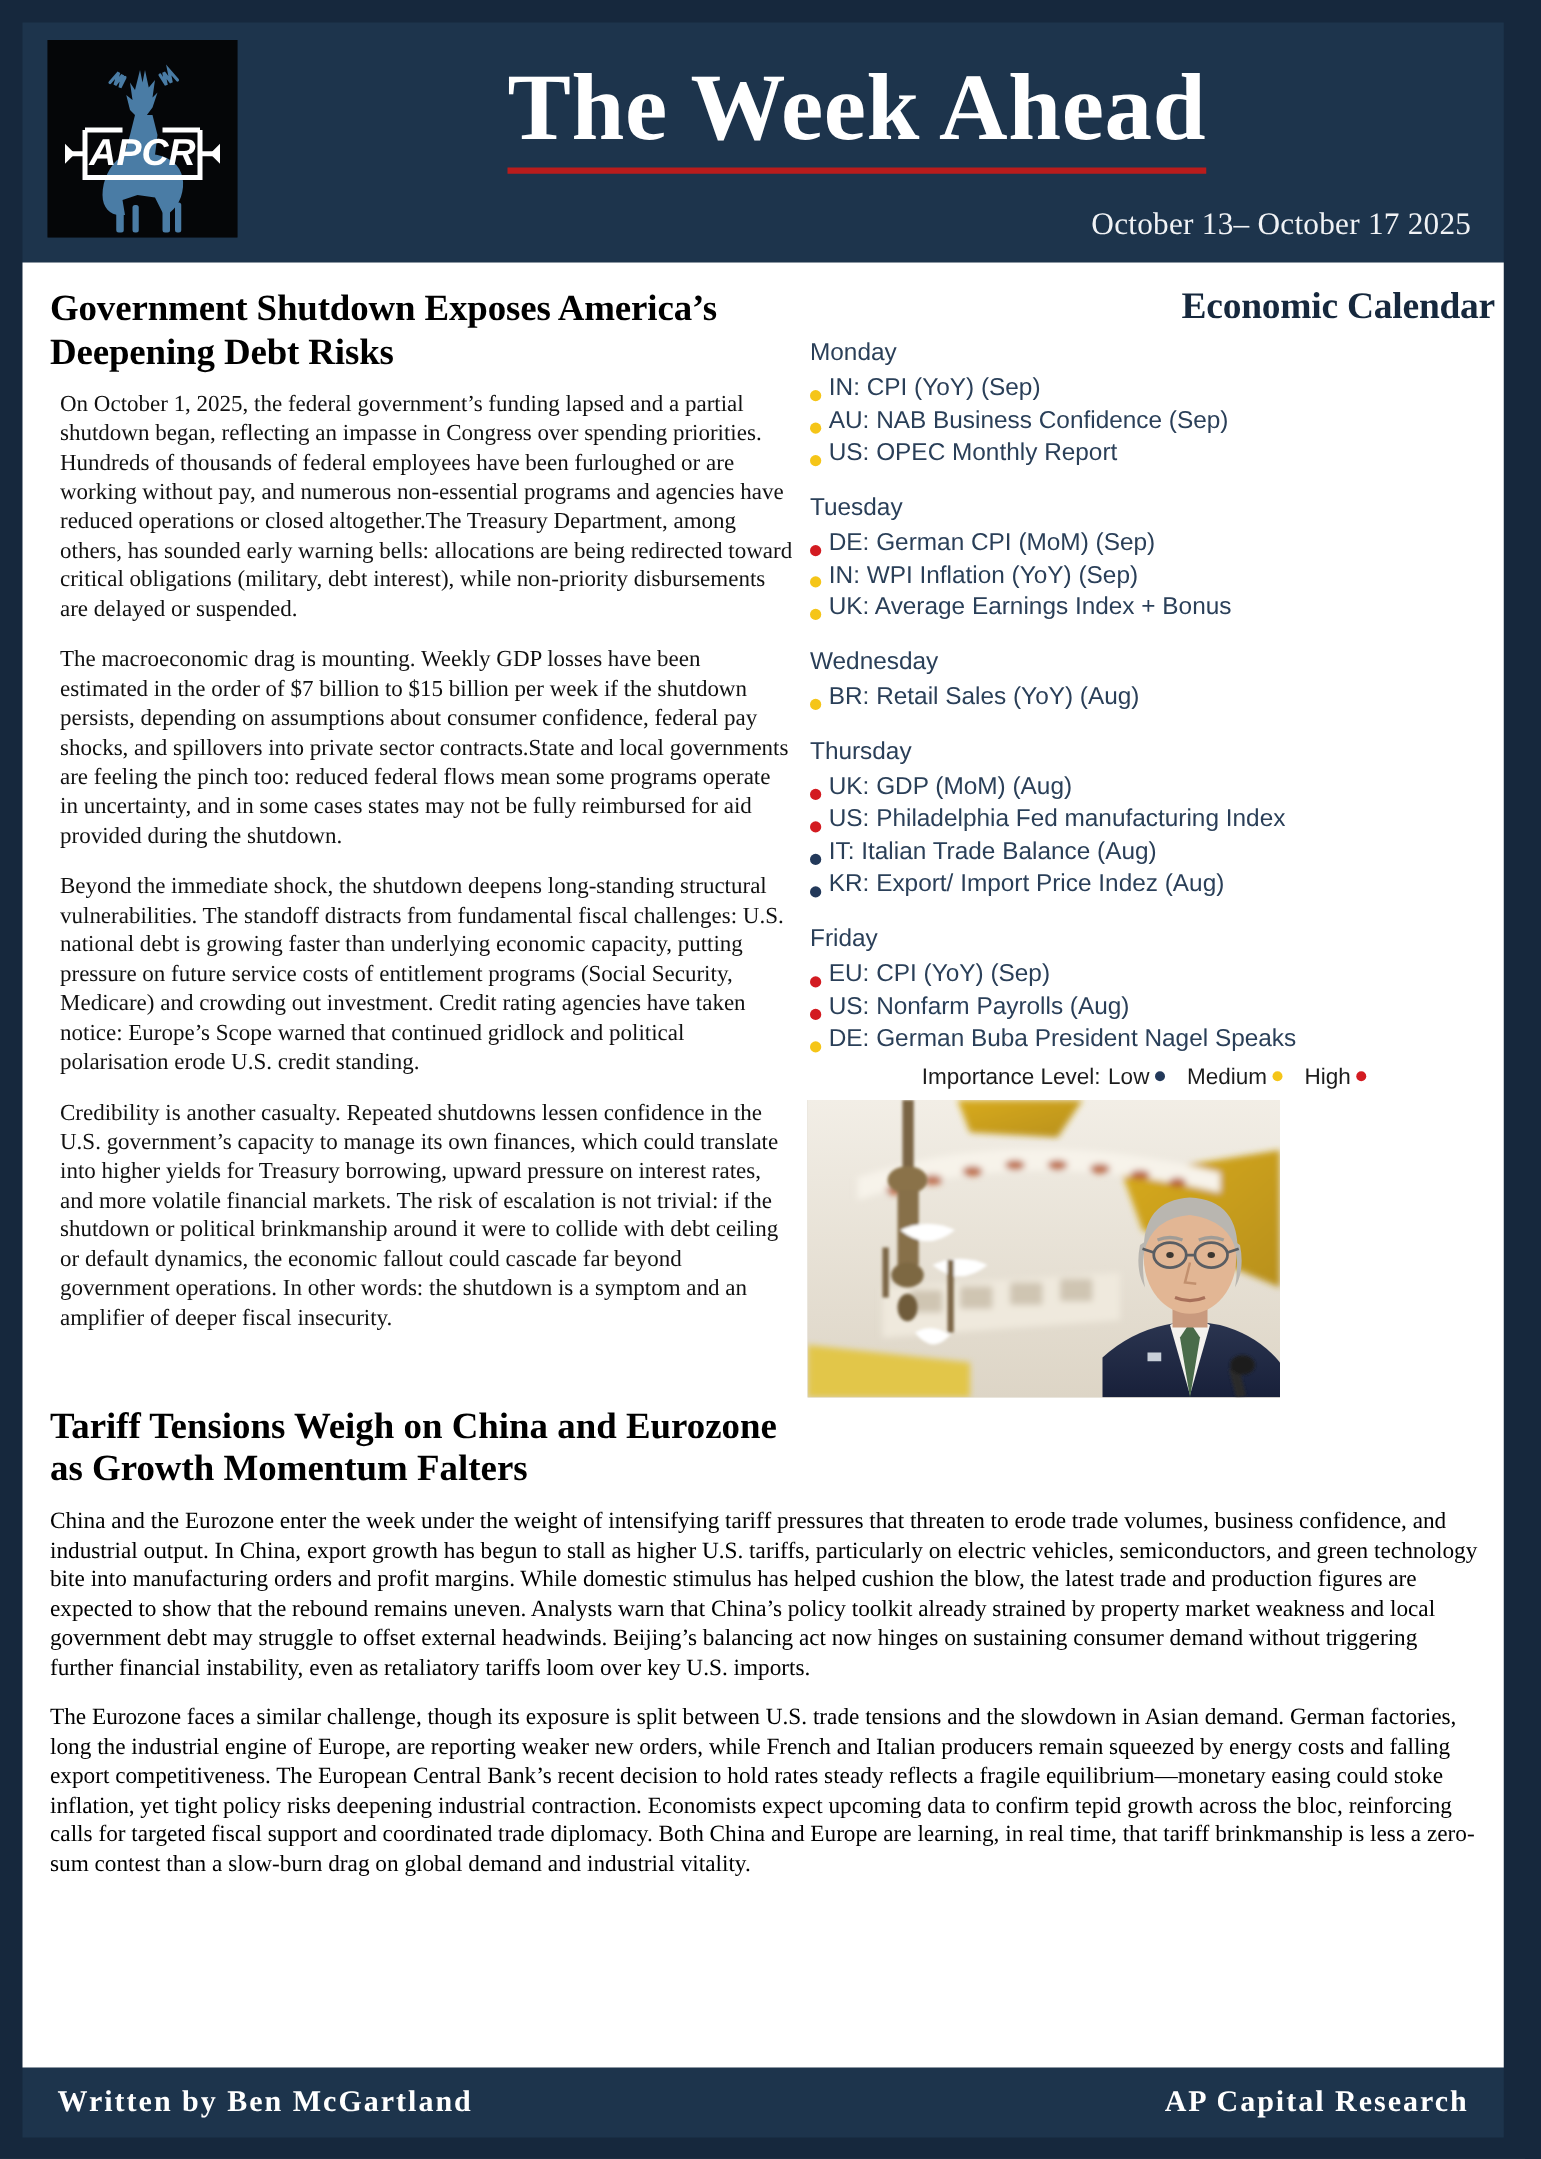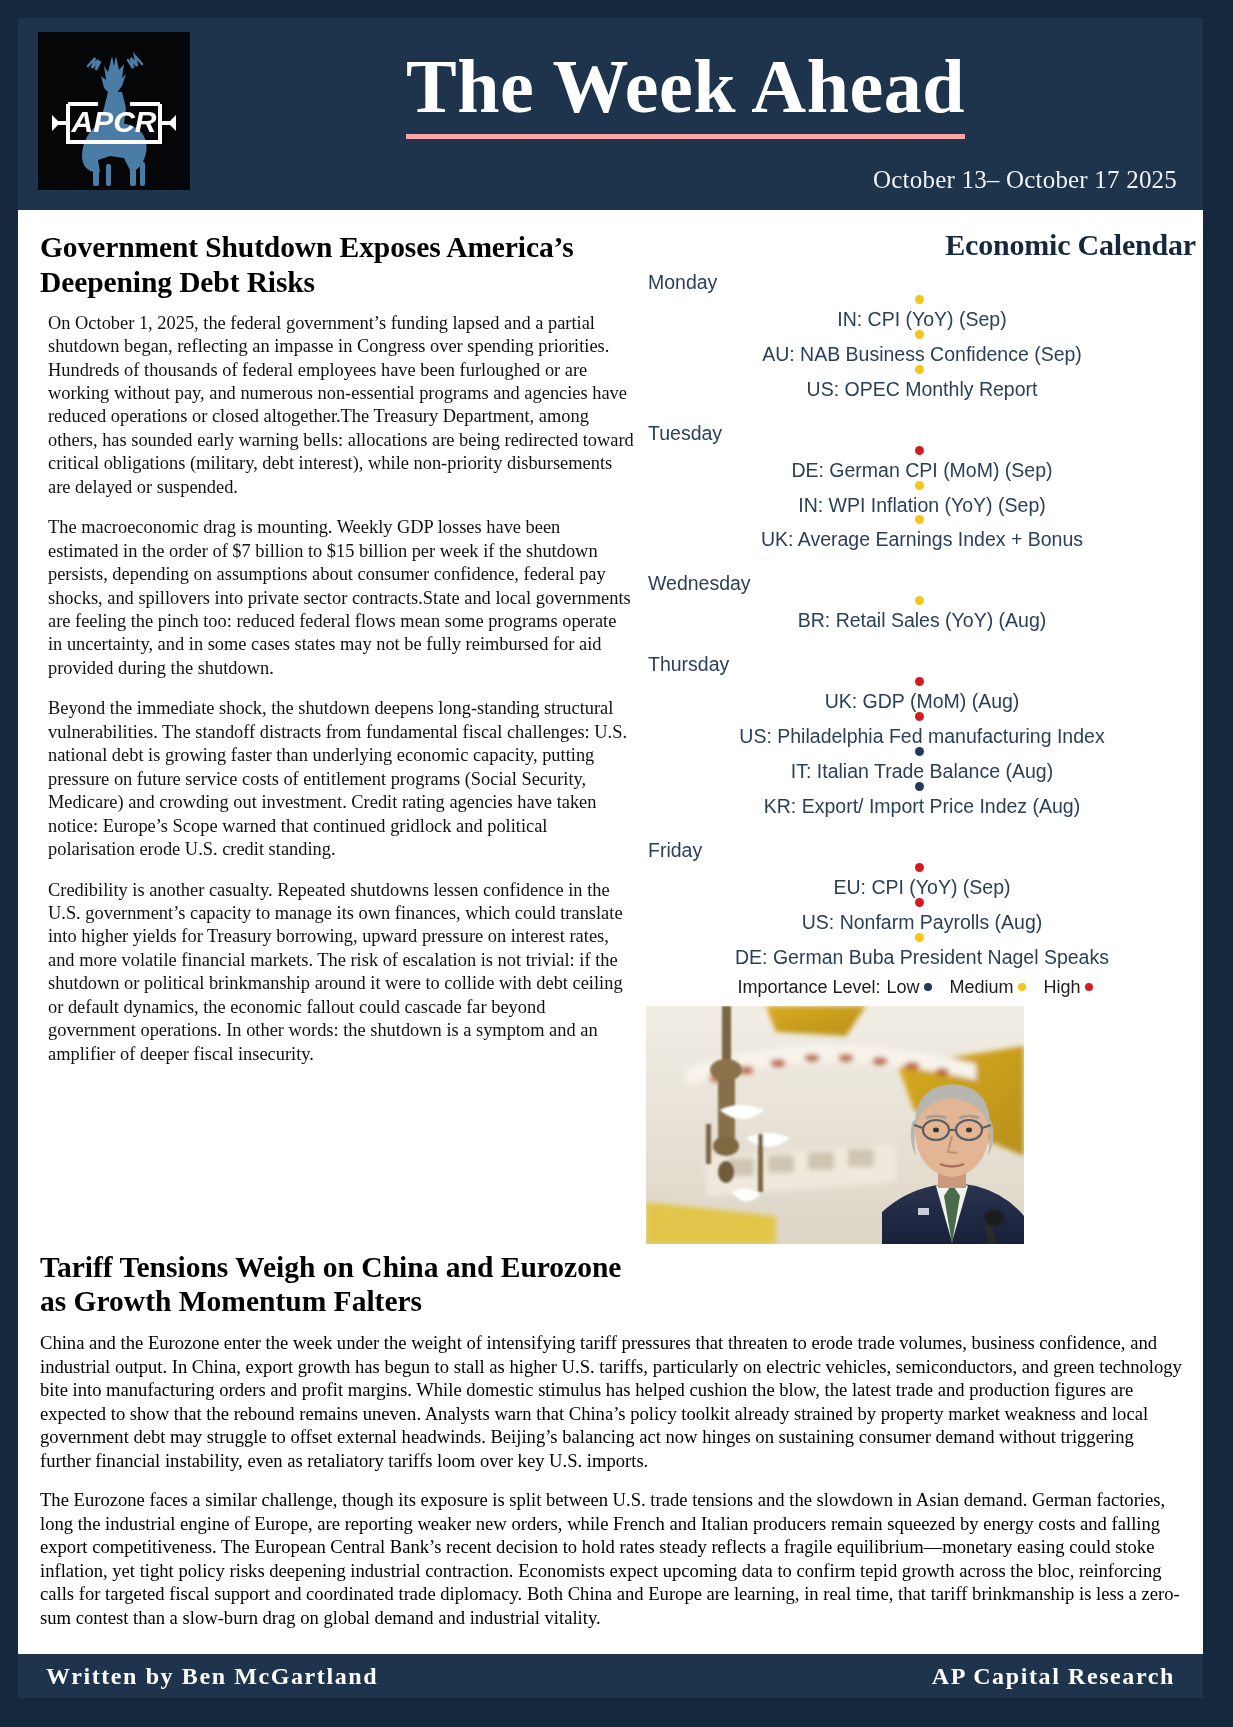--- a/index.html
+++ b/index.html
@@ -44,21 +44,21 @@
     width: 845px;
     text-align: center;
     color: #ffffff;
     font-family: "Liberation Serif", serif;
     font-weight: bold;
     font-size: 76px;
     letter-spacing: 0.5px;
     line-height: 1.0;
   }
   .masthead-title span {
-    border-bottom: 5px solid #fca5a5;
+    border-bottom: 5px solid #b91c1c;
     padding-bottom: 6px;
   }
 
   .masthead-date {
     position: absolute;
     right: 26px;
     top: 148px;
     color: #f0f2f5;
     font-family: "Liberation Serif", serif;
     font-size: 25px;
@@ -117,28 +117,27 @@
     font-size: 19.5px;
     color: #2a3f58;
     margin: 0 0 2px 8px;
     line-height: 1.33;
   }
   .cal-group { margin-bottom: 18px; }
   .cal-group:last-of-type { margin-bottom: 4px; }
 
   .cal-item {
     display: flex;
-    align-items: center;
+    align-items: flex-end;
     font-family: "Liberation Sans", sans-serif;
     font-size: 19.5px;
     color: #2a3f58;
     line-height: 1.33;
     margin-left: 8px;
     white-space: nowrap;
-    flex-direction: column;
   }
   .dot {
     width: 9px; height: 9px;
     border-radius: 50%;
     display: inline-block;
     flex: 0 0 9px;
     margin-right: 6px;
     position: relative;
     top: -3px;
   }
@@ -188,21 +187,21 @@
   p.wide-text {
     font-family: "Liberation Serif", serif;
     font-size: 18.6px;
     line-height: 1.265;
     color: #000000;
     margin: 0 4px 16px 6px;
   }
 
   
   .footer {
-    height: 44px;
+    height: 56px;
     background: #1d344c;
     display: flex;
     align-items: center;
     justify-content: space-between;
     padding: 0 28px;
   }
   .footer-left, .footer-right {
     color: #ffffff;
     font-family: "Liberation Serif", serif;
     font-weight: bold;

